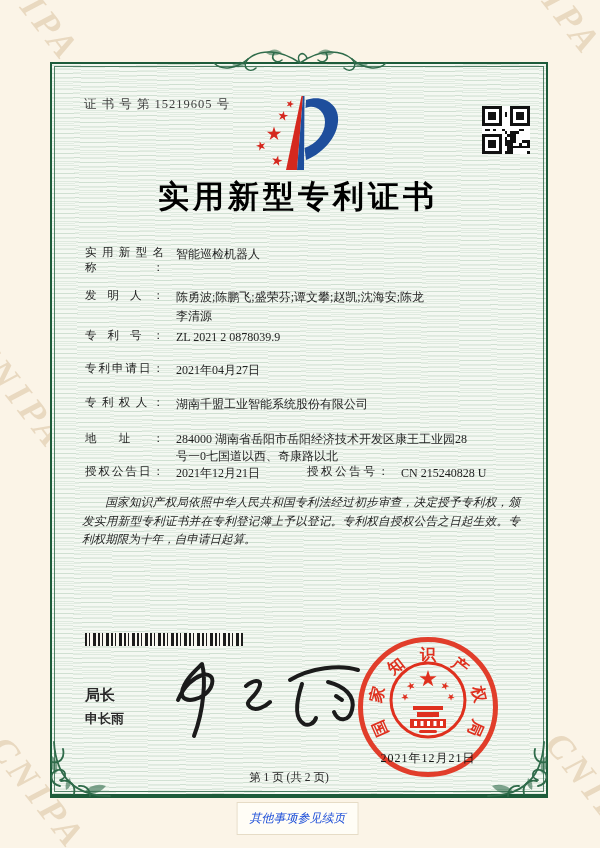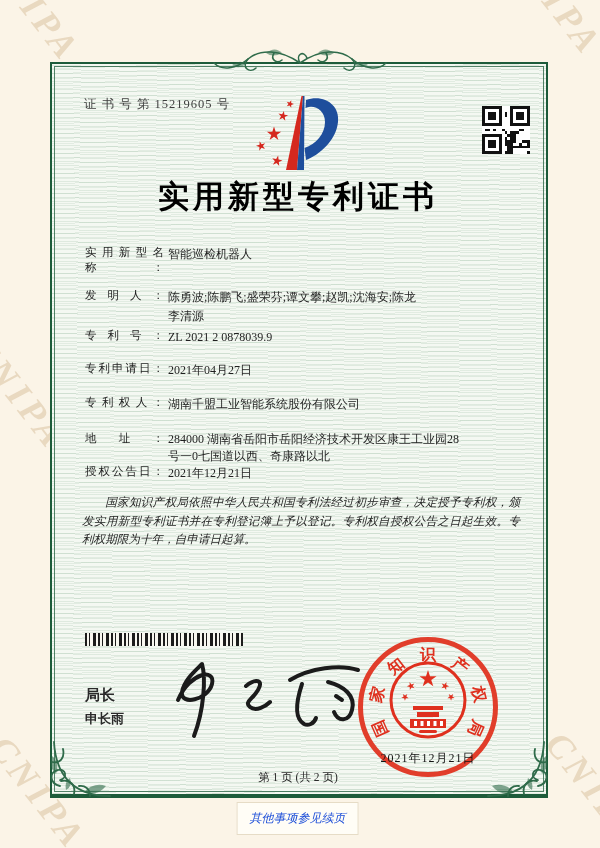--- a/index.html
+++ b/index.html
@@ -46,21 +46,21 @@
     font-size:31px;font-weight:700;letter-spacing:4px;color:#000000;z-index:5;
   }
   
   .row{position:absolute;left:85px;width:460px;font-size:12px;color:#1f1f1f;z-index:5;}
   .r1{top:245px}.r2{top:288px}.r3{top:328px}.r4{top:361px}.r5{top:395px}.r6{top:431px}.r7{top:464px}
   .flabel{
     display:inline-block;width:79px;font-size:11.5px;
     text-align:justify;text-align-last:justify;vertical-align:top;
   }
   .fvalue{
-    display:inline-block;margin-left:4px;white-space:pre;vertical-align:top;
+    display:inline-block;margin-left:12px;white-space:pre;vertical-align:top;
     line-height:19px;
   }
   .r6 .fvalue{line-height:16.5px;}
   .pair2{position:absolute;left:222px;top:0;}
   .pair2 .flabel{width:82px;}
   
   .legal{
     position:absolute;left:78px;top:490px;width:446px;z-index:5;
     font-style:italic;font-size:11.6px;line-height:18.6px;text-align:justify;color:#242424;
   }
@@ -91,21 +91,21 @@
   .sc3{transform:rotate(0deg)    translateY(-52px)}
   .sc4{transform:rotate(38deg)   translateY(-52px)}
   .sc5{transform:rotate(76deg)   translateY(-52px)}
   .sc6{transform:rotate(114deg)  translateY(-52px)}
   .emblem{position:absolute;left:25px;top:18px;}
   .seal-date{
     position:absolute;left:0;top:108px;width:100%;text-align:center;
     font-size:12px;color:#141414;letter-spacing:1px;z-index:7;
   }
   
-  .pagefoot{position:absolute;left:50px;top:770px;width:496px;text-align:center;font-size:11.5px;color:#2a2a2a;z-index:5;}
+  .pagefoot{position:absolute;left:41px;top:770px;width:496px;text-align:center;font-size:11.5px;color:#2a2a2a;z-index:5;}
   .contnote{
     position:absolute;left:50%;top:802px;transform:translateX(-52%);z-index:5;
     background:#fffdf6;border:1px solid #e6dcc6;padding:7px 12px;
     font-style:italic;font-size:12px;color:#1d4ed8;white-space:nowrap;
   }
   svg{display:block;}
 </style>
 </head>
 <body>
 
@@ -261,20 +261,23 @@
 </div>
 <div class="row r5">
   <span class="flabel">专利权人：</span><span class="fvalue">湖南千盟工业智能系统股份有限公司</span>
 </div>
 <div class="row r6">
   <span class="flabel">地址：</span><span class="fvalue">284000 湖南省岳阳市岳阳经济技术开发区康王工业园28
 号一0七国道以西、奇康路以北</span>
 </div>
 <div class="row r7">
   <span class="flabel">授权公告日：</span><span class="fvalue">2021年12月21日</span>
+  <span class="pair2">
+    <span class="flabel">授权公告号：</span><span class="fvalue">CN 215240828 U</span>
+  </span>
 </div>
 
 <div class="legal">
   <p>国家知识产权局依照中华人民共和国专利法经过初步审查，决定授予专利权，颁发实用新型专利证书并在专利登记簿上予以登记。专利权自授权公告之日起生效。专利权期限为十年，自申请日起算。</p>
 </div>
 
 <div class="barcode"></div>
 
 <div class="dir-label">局长</div>
 <div class="dir-name">申长雨</div>

